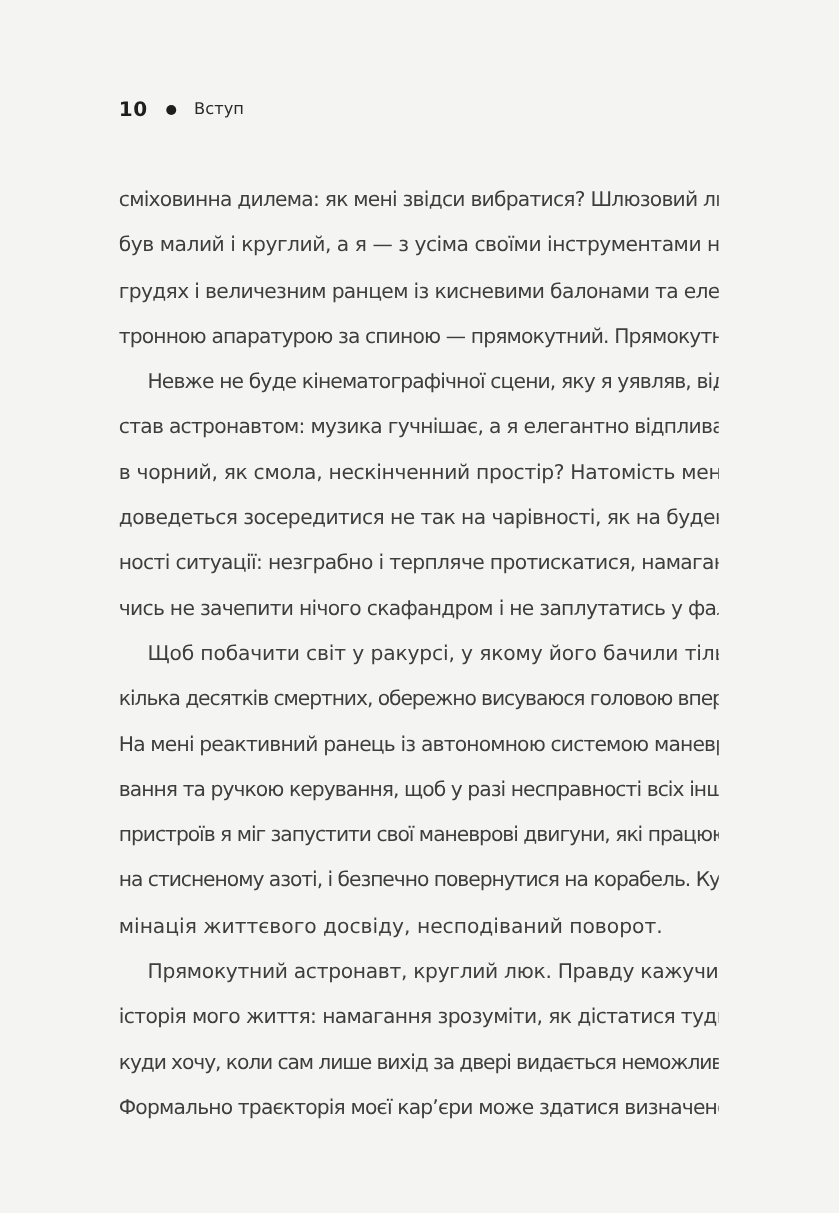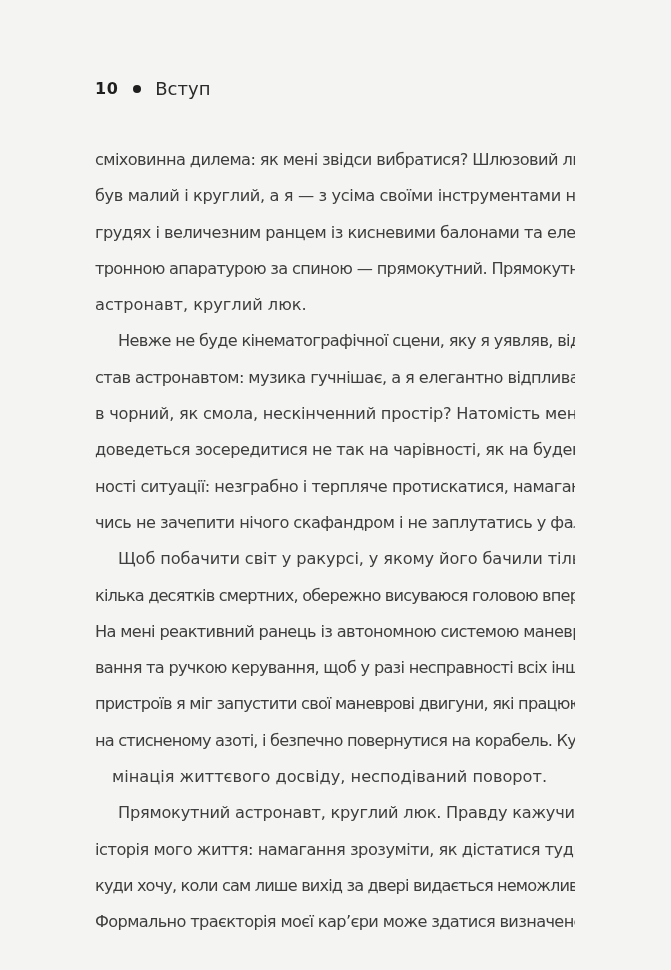--- a/index.html
+++ b/index.html
@@ -38,21 +38,21 @@
     }
     .bullet {
       display: inline-block;
       width: 8px;
       height: 8px;
       border-radius: 50%;
       background: #1e1e1e;
       margin: 0 14px 0 15px;
     }
     .section-title {
-      font-size: 18px;
+      font-size: 13px;
       color: #2a2a2a;
     }
     .body-text {
       position: absolute;
       left: 95px;
       top: 142px;
       width: 480px;
       font-size: 16.2px;
       line-height: 36.3px;
       color: #3e3e3e;
@@ -82,40 +82,39 @@
     <span class="section-title">Вступ</span>
   </div>
 
   <div class="body-text">
 
     <div>
       <span class="line" style="white-space: nowrap; overflow: hidden; letter-spacing: -0.596623px;">сміховинна дилема: як мені звідси вибратися? Шлюзовий люк</span>
       <span class="line" style="white-space: nowrap; overflow: hidden; letter-spacing: -0.375px;">був малий і круглий, а я — з усіма своїми інструментами на</span>
       <span class="line" style="white-space: nowrap; overflow: hidden; letter-spacing: -0.514286px;">грудях і величезним ранцем із кисневими балонами та елек-</span>
       <span class="line" style="white-space: nowrap; overflow: hidden; letter-spacing: -0.666667px;">тронною апаратурою за спиною — прямокутний. Прямокутний</span>
-      <span class="line last" style="white-space: nowrap; overflow: hidden;">астронавт, круглий люк.</span>
     </div>
 
     <div>
       <span class="line indent" style="white-space: nowrap; overflow: hidden; letter-spacing: -0.676525px;">Невже не буде кінематографічної сцени, яку я уявляв, відколи</span>
       <span class="line" style="white-space: nowrap; overflow: hidden; letter-spacing: -0.566038px;">став астронавтом: музика гучнішає, а я елегантно відпливаю</span>
       <span class="line" style="white-space: nowrap; overflow: hidden; letter-spacing: -0.24px;">в чорний, як смола, нескінченний простір? Натомість мені</span>
       <span class="line" style="white-space: nowrap; overflow: hidden; letter-spacing: -0.440154px;">доведеться зосередитися не так на чарівності, як на буден-</span>
       <span class="line" style="white-space: nowrap; overflow: hidden; letter-spacing: -0.503817px;">ності ситуації: незграбно і терпляче протискатися, намагаю-</span>
       <span class="line" style="white-space: nowrap; overflow: hidden; letter-spacing: -0.555766px;">чись не зачепити нічого скафандром і не заплутатись у фалі,</span>
     </div>
 
     <div>
       <span class="line indent" style="white-space: nowrap; overflow: hidden; letter-spacing: -0.110429px;">Щоб побачити світ у ракурсі, у якому його бачили тільки</span>
       <span class="line" style="white-space: nowrap; overflow: hidden; letter-spacing: -0.83871px;">кілька десятків смертних, обережно висуваюся головою вперед.</span>
       <span class="line" style="white-space: nowrap; overflow: hidden; letter-spacing: -0.64684px;">На мені реактивний ранець із автономною системою маневру-</span>
       <span class="line" style="white-space: nowrap; overflow: hidden; letter-spacing: -0.734918px;">вання та ручкою керування, щоб у разі несправності всіх інших</span>
       <span class="line" style="white-space: nowrap; overflow: hidden; letter-spacing: -0.801444px;">пристроїв я міг запустити свої маневрові двигуни, які працюють</span>
       <span class="line" style="white-space: nowrap; overflow: hidden; letter-spacing: -0.810811px;">на стисненому азоті, і безпечно повернутися на корабель. Куль-</span>
-      <span class="line last" style="white-space: nowrap; overflow: hidden; margin-left: 17px;">мінація життєвого досвіду, несподіваний поворот.</span>
+      <span class="line last" style="white-space: nowrap; overflow: hidden;">мінація життєвого досвіду, несподіваний поворот.</span>
     </div>
 
     <div>
       <span class="line indent" style="white-space: nowrap; overflow: hidden; letter-spacing: -0.24px;">Прямокутний астронавт, круглий люк. Правду кажучи, це</span>
       <span class="line" style="white-space: nowrap; overflow: hidden; letter-spacing: -0.482759px;">історія мого життя: намагання зрозуміти, як дістатися туди,</span>
       <span class="line" style="white-space: nowrap; overflow: hidden; letter-spacing: -0.86631px;">куди хочу, коли сам лише вихід за двері видається неможливим.</span>
       <span class="line" style="white-space: nowrap; overflow: hidden; letter-spacing: -0.64684px;">Формально траєкторія моєї кар’єри може здатися визначеною</span>
 
     </div>
   </div>

